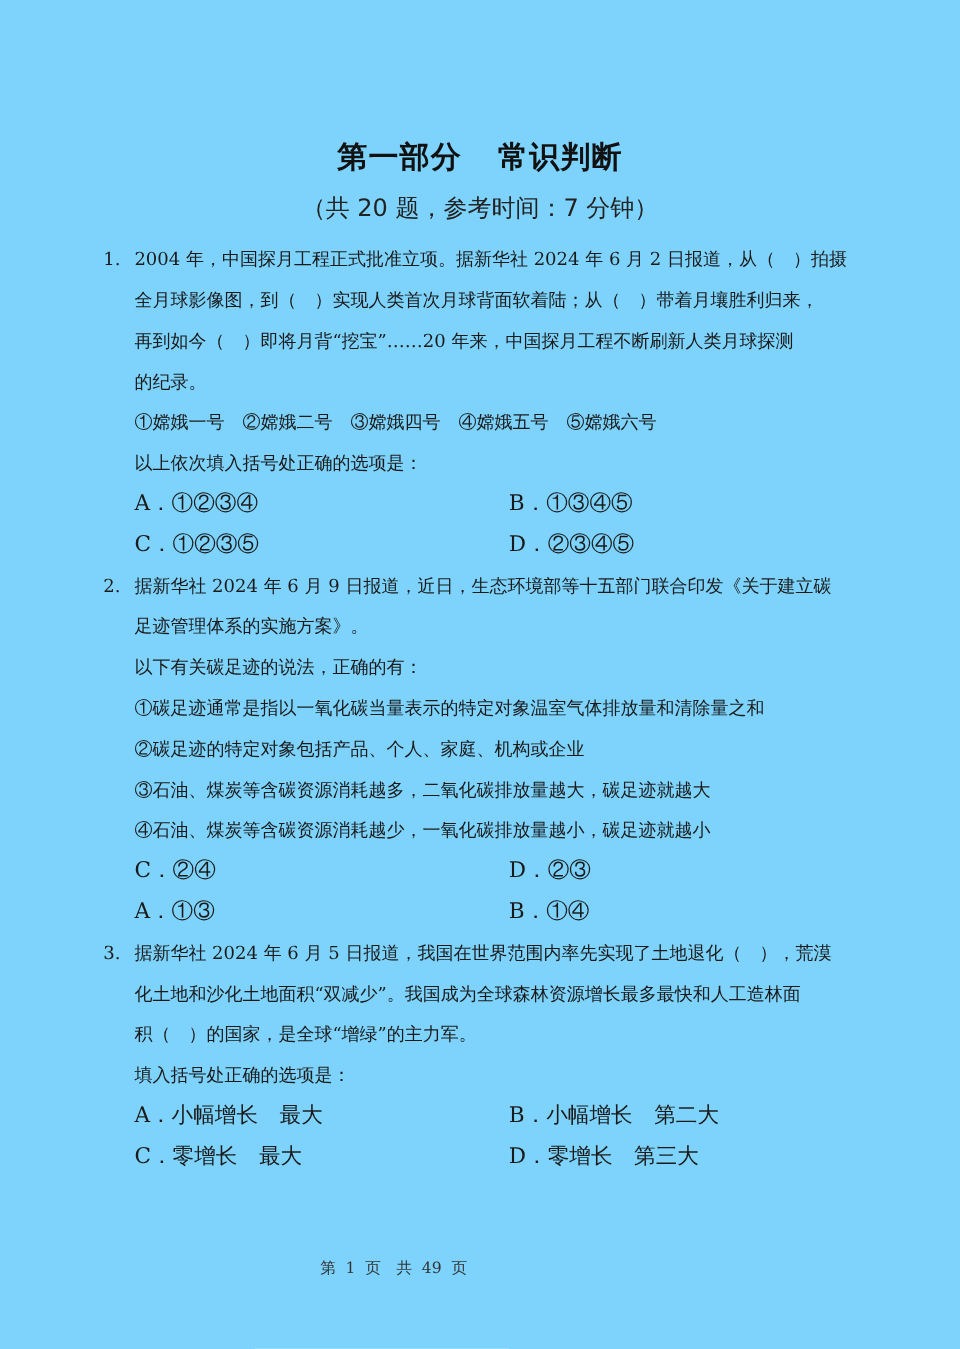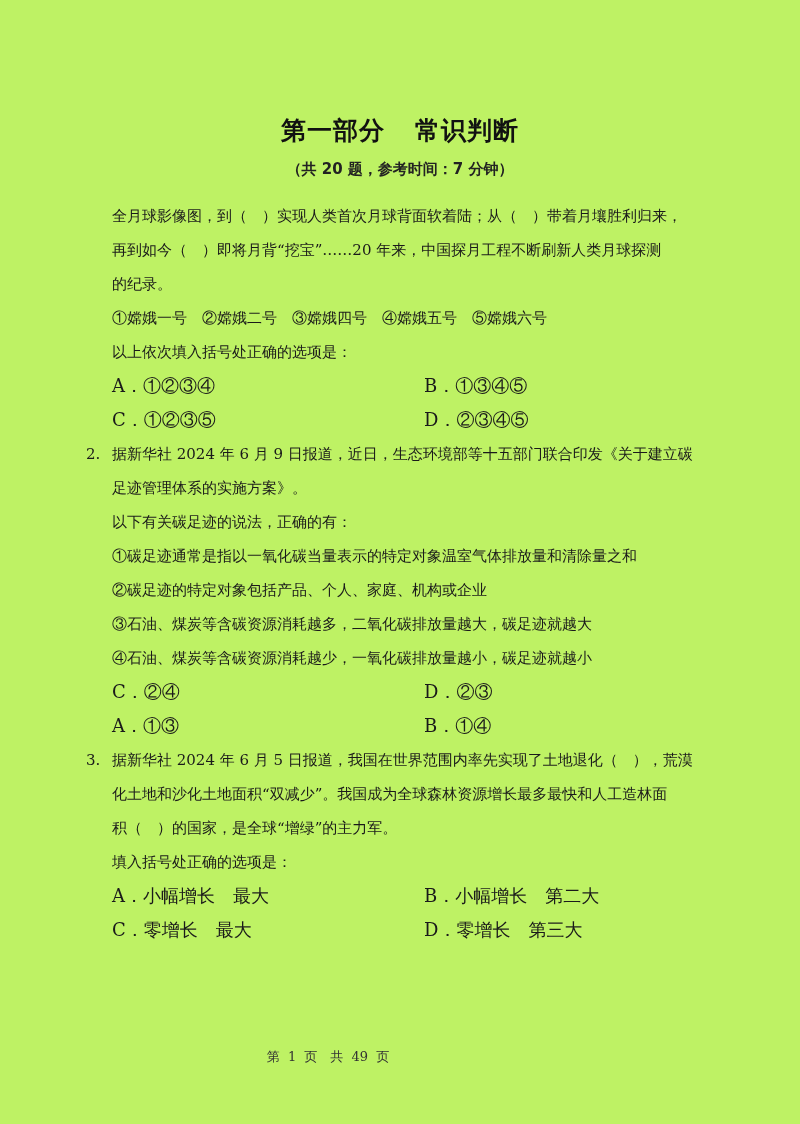--- a/index.html
+++ b/index.html
@@ -1,23 +1,23 @@
 <!DOCTYPE html>
 <html><head>
 <meta charset="utf-8">
 <style>
   html, body { margin: 0; padding: 0; background: #ffffff; }
   body { width: 800px; height: 1124px; position: relative; overflow: hidden;
          font-family: "DejaVu Serif", "Liberation Serif", serif; color: #1a1a1a; }
-  .page { position: absolute; left: 0; top: 0; width: 800px; height: 1124px; background: #bef264; }
+  .page { position: absolute; left: 0; top: 0; width: 800px; height: 1124px; background: #7dd3fc; }
   .title { position: absolute; left: 0; width: 800px; top: 114px; text-align: center;
            font-family: "DejaVu Sans", sans-serif; font-weight: bold; font-size: 25px; letter-spacing: 1px; color: #111; }
   .title .gap { display: inline-block; width: 30px; }
   .subtitle { position: absolute; left: 0; width: 800px; top: 160px; text-align: center;
-              font-family: "DejaVu Sans", sans-serif; font-weight: bold; font-size: 15px; color: #222; }
+              font-family: "DejaVu Sans", sans-serif; font-weight: normal; font-size: 20px; color: #222; }
   .content { position: absolute; left: 86px; top: 199px; width: 646px; }
   .line { font-size: 15px; height: 34px; line-height: 34px; white-space: nowrap; position: relative; }
   .indent { padding-left: 26px; }
   .qnum { display: inline-block; width: 26px; }
   .opts { position: relative; height: 34px; line-height: 34px; font-size: 18px; }
   .opt { position: absolute; top: 0; white-space: nowrap; }
   .opt.left { left: 26px; }
   .opt.right { left: 312px; margin-left: 26px; }
   .footer { position: absolute; left: 0; width: 656px; top: 1048px; text-align: center;
             font-size: 13px; color: #333; word-spacing: 4px; }
@@ -28,20 +28,21 @@
 <div class="page">
 
   <div class="title">
     <span>第一部分</span><span class="gap"></span><span>常识判断</span>
   </div>
   <div class="subtitle">（共 20 题，参考时间：7 分钟）</div>
 
   <div class="content">
 
     <div>
+      <div class="line"><span class="qnum">1.</span><span>2004 年，中国探月工程正式批准立项。据新华社 2024 年 6 月 2 日报道，从（　）拍摄</span></div>
       <div class="line indent">全月球影像图，到（　）实现人类首次月球背面软着陆；从（　）带着月壤胜利归来，</div>
       <div class="line indent">再到如今（　）即将月背“挖宝”……20 年来，中国探月工程不断刷新人类月球探测</div>
       <div class="line indent">的纪录。</div>
       <div class="line indent">①嫦娥一号　②嫦娥二号　③嫦娥四号　④嫦娥五号　⑤嫦娥六号</div>
       <div class="line indent">以上依次填入括号处正确的选项是：</div>
       <div class="opts">
         <span class="opt left">A．①②③④</span>
         <span class="opt right">B．①③④⑤</span>
       </div>
       <div class="opts">

